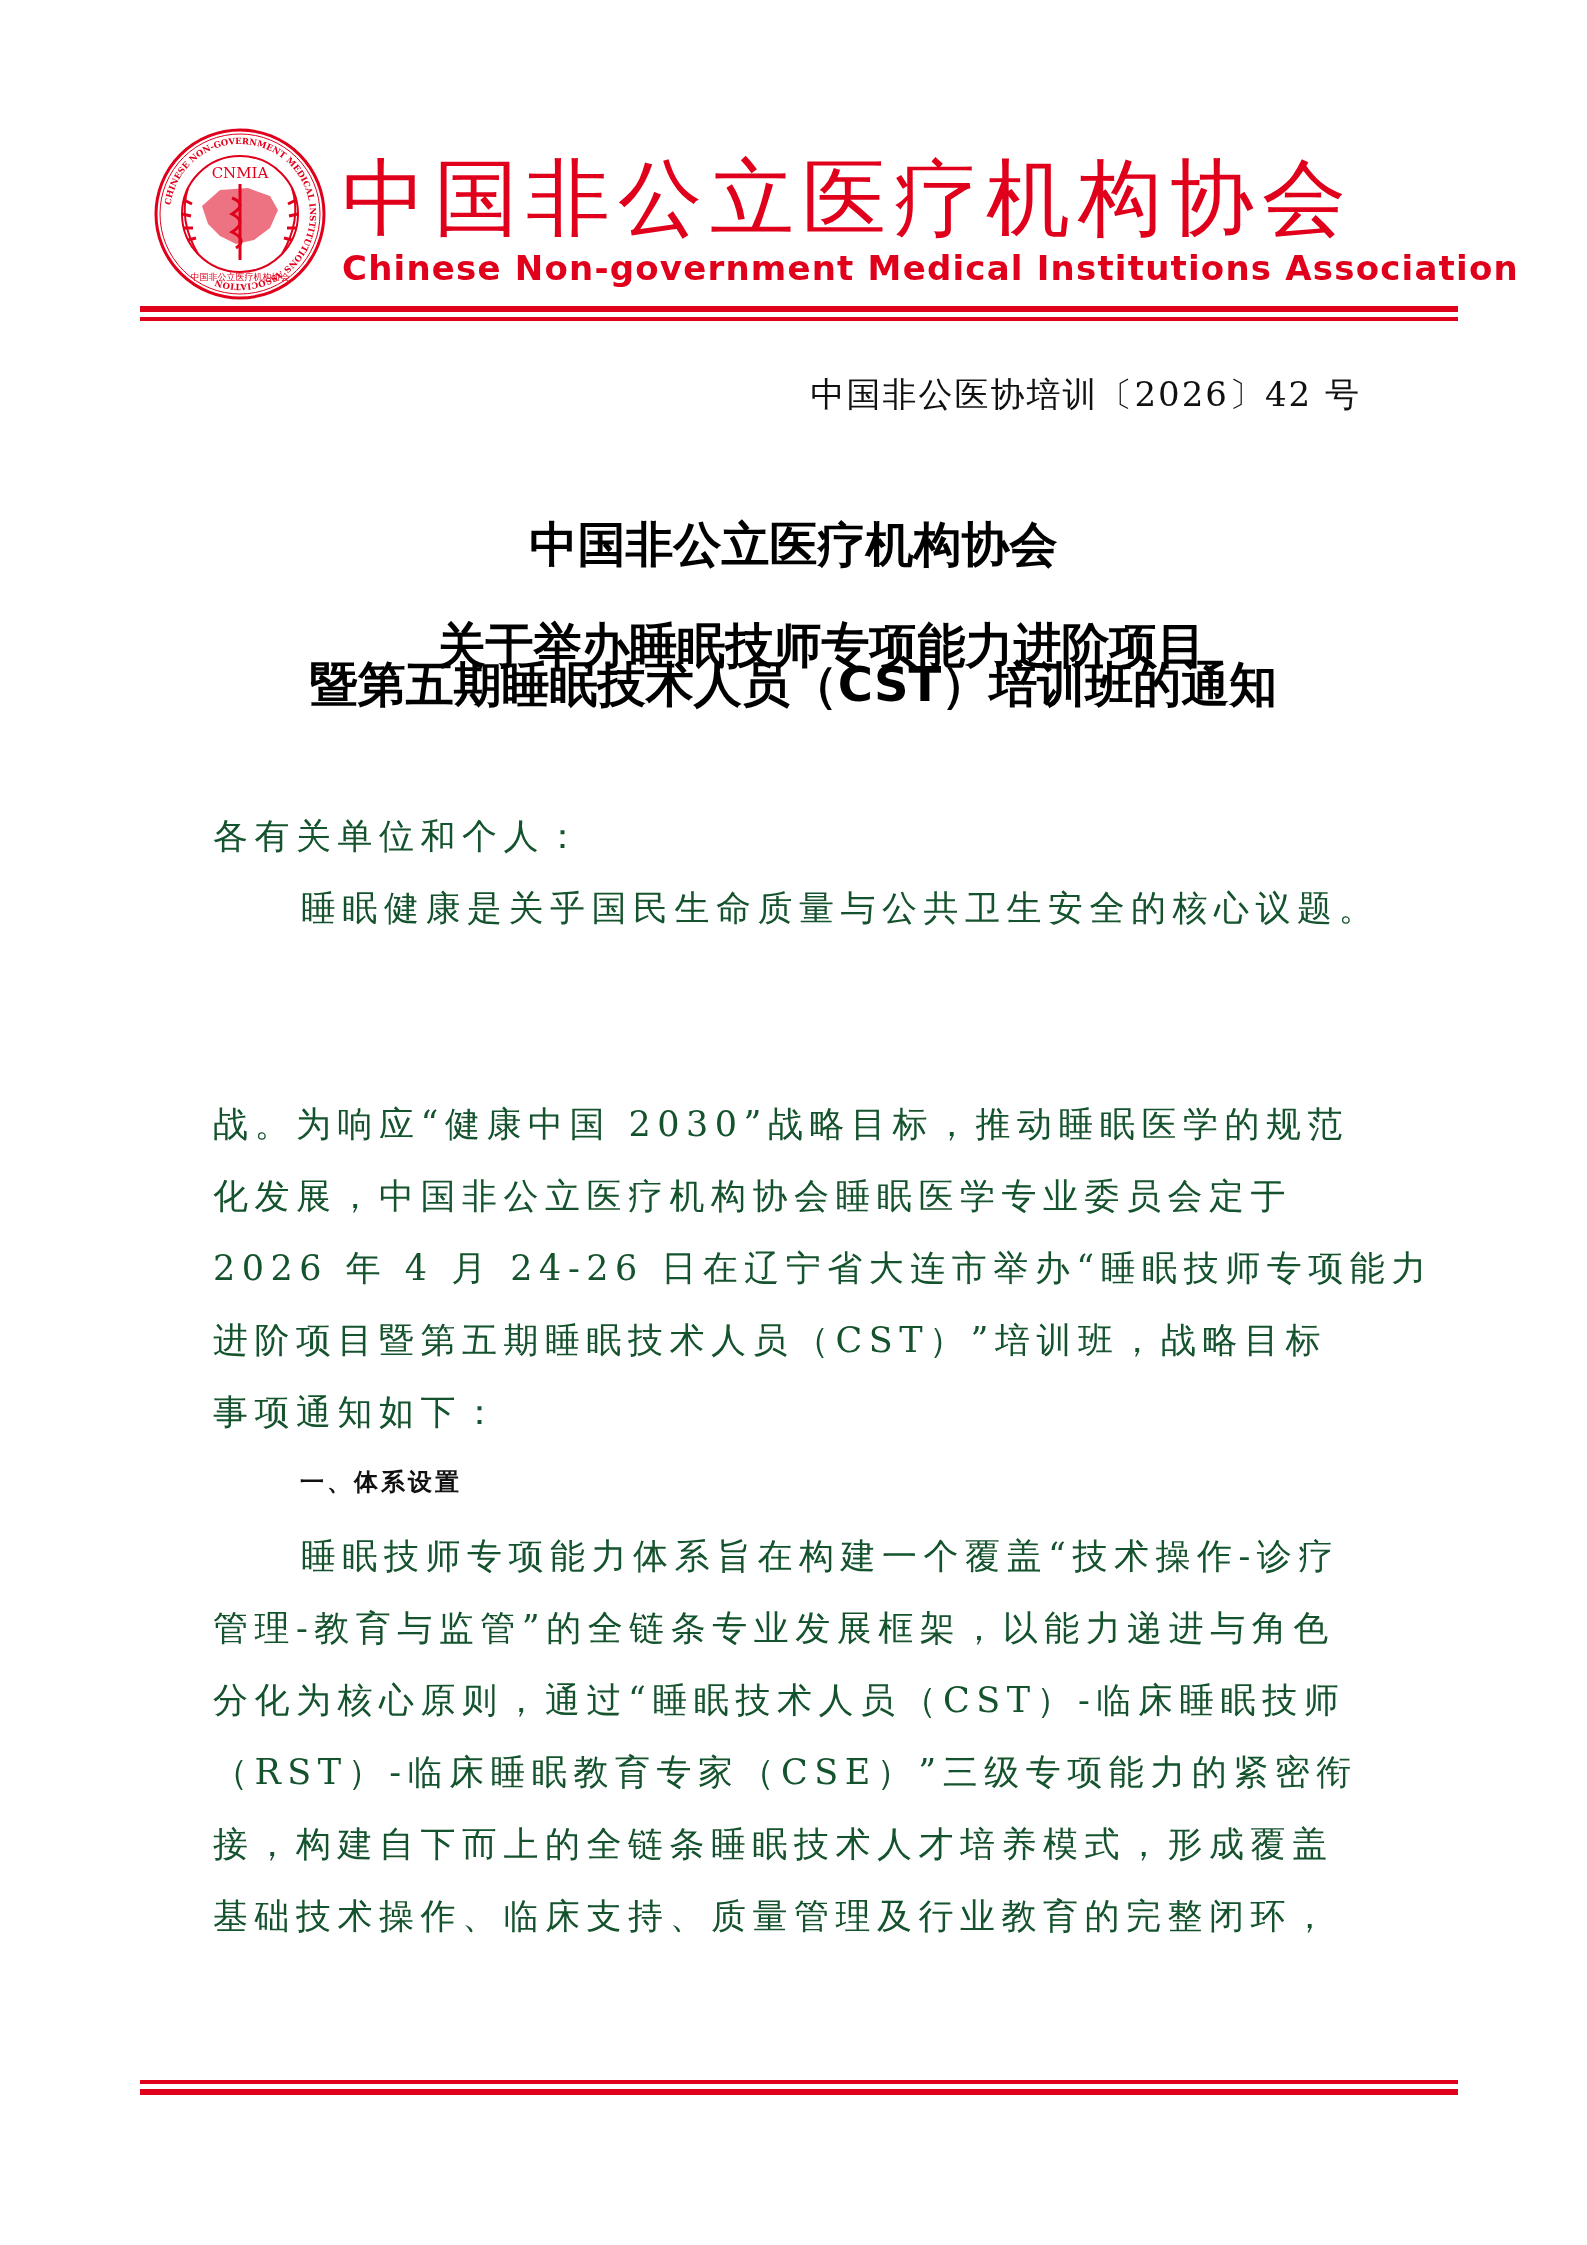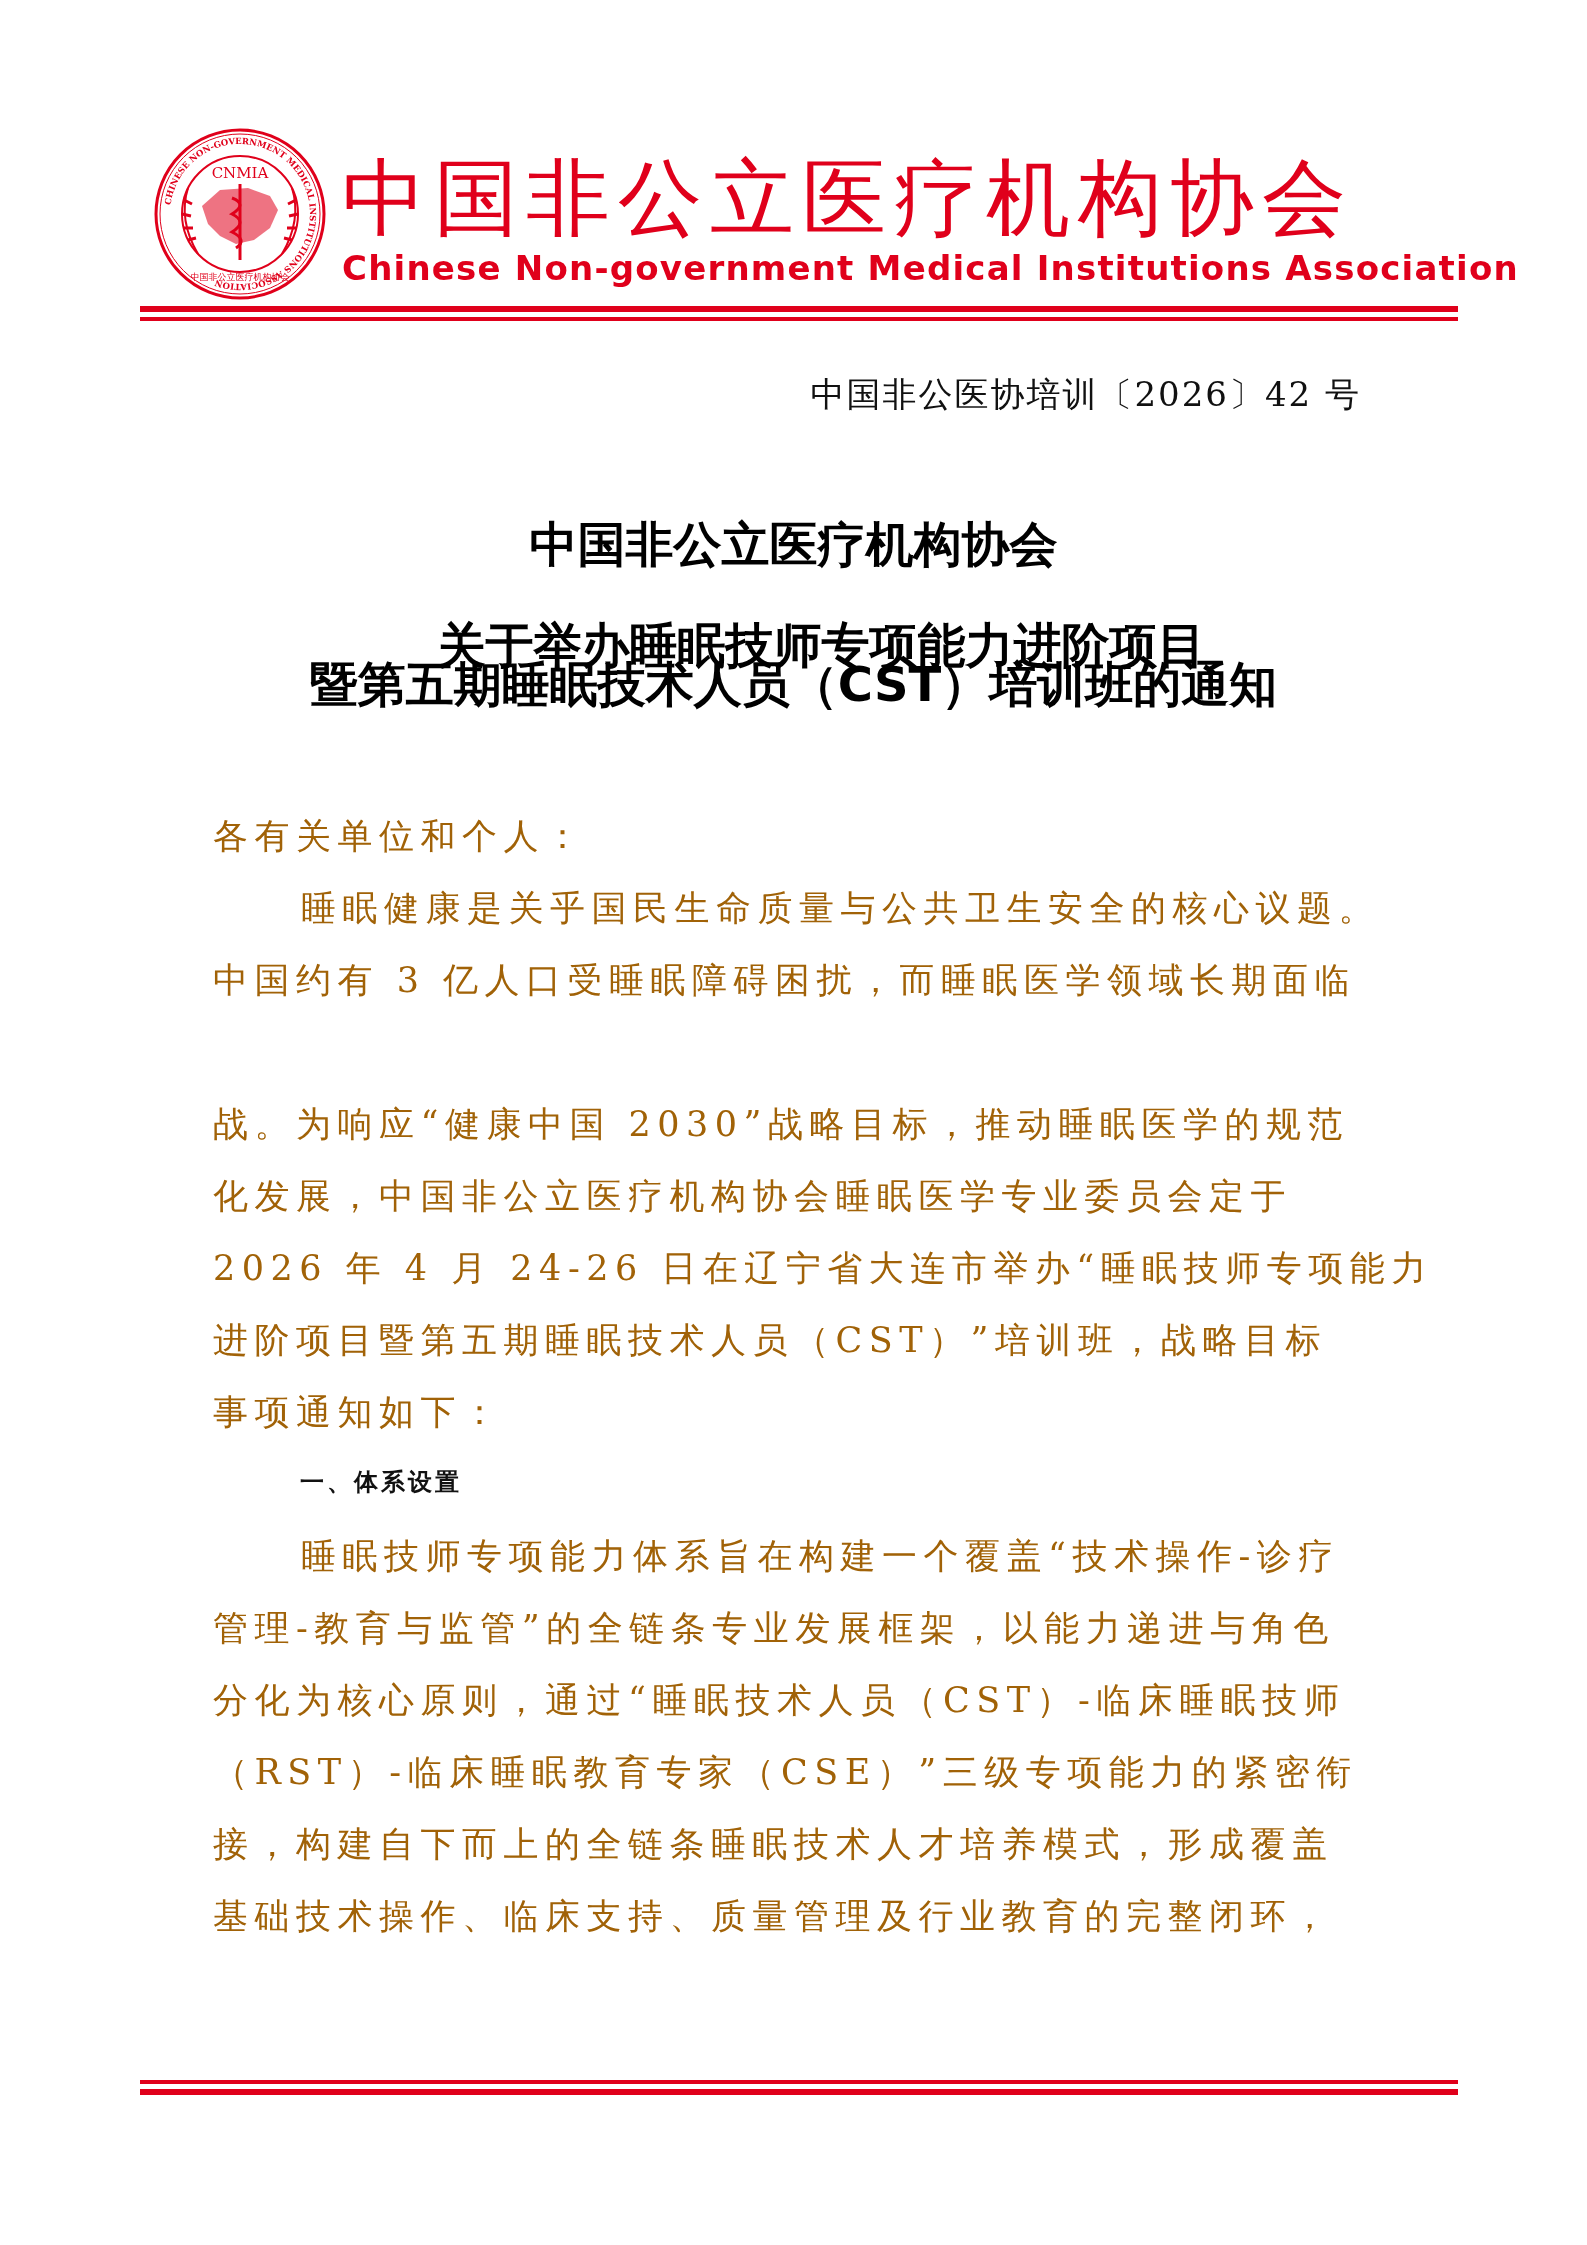--- a/index.html
+++ b/index.html
@@ -20,21 +20,21 @@
   .rule.bot-thick { top:2089px; height:6px; }
 
   .docnum { position:absolute; right:226px; top:372px; font-size:34px; line-height:44px; white-space:nowrap; letter-spacing:2px; }
 
   .title { position:absolute; left:0; width:1587px; text-align:center; font-family:"DejaVu Sans","Liberation Sans",sans-serif;
            font-weight:bold; font-size:48px; line-height:58px; color:#000; white-space:nowrap; }
   .title.l1 { top:515px; }
   .title.l2 { top:616px;margin-left:28px; }
   .title.l3 { top:655px; }
 
-  .body-line { position:absolute; left:213px; font-size:35px; line-height:44px; white-space:nowrap; letter-spacing:6.5px; color:#a16207; }
+  .body-line { position:absolute; left:213px; font-size:35px; line-height:44px; white-space:nowrap; letter-spacing:6.5px; color:#14532d; }
   .body-line.indent { left:292px;margin-left:9px; }
   .heading { position:absolute; left:300px; font-family:"DejaVu Sans","Liberation Sans",sans-serif; font-weight:bold;
              font-size:24px; line-height:44px; white-space:nowrap; letter-spacing:3px; }
 </style>
 </head>
 <body>
 
 <div class="page">
 
   <svg class="logo" viewBox="0 0 180 172">
@@ -68,21 +68,20 @@
 
   <div class="docnum">中国非公医协培训〔2026〕42 号</div>
 
   <div class="title l1">中国非公立医疗机构协会</div>
   <div class="title l2">关于举办睡眠技师专项能力进阶项目</div>
   <div class="title l3">暨第五期睡眠技术人员（CST）培训班的通知</div>
 
   <div class="body-line" style="top:814px">各有关单位和个人：</div>
 
   <div class="body-line indent" style="top:886px">睡眠健康是关乎国民生命质量与公共卫生安全的核心议题。</div>
-  <div class="body-line" style="top:958px">中国约有 3 亿人口受睡眠障碍困扰，而睡眠医学领域长期面临</div>
   <div class="body-line" style="top:1102px">战。为响应“健康中国 2030”战略目标，推动睡眠医学的规范</div>
   <div class="body-line" style="top:1174px">化发展，中国非公立医疗机构协会睡眠医学专业委员会定于</div>
   <div class="body-line" style="top:1246px">2026 年 4 月 24-26 日在辽宁省大连市举办“睡眠技师专项能力</div>
   <div class="body-line" style="top:1318px">进阶项目暨第五期睡眠技术人员（CST）”培训班，战略目标</div>
   <div class="body-line" style="top:1390px">事项通知如下：</div>
 
   <div class="heading" style="top:1460px">一、体系设置</div>
 
   <div class="body-line indent" style="top:1534px">睡眠技师专项能力体系旨在构建一个覆盖“技术操作-诊疗</div>
   <div class="body-line" style="top:1606px">管理-教育与监管”的全链条专业发展框架，以能力递进与角色</div>

